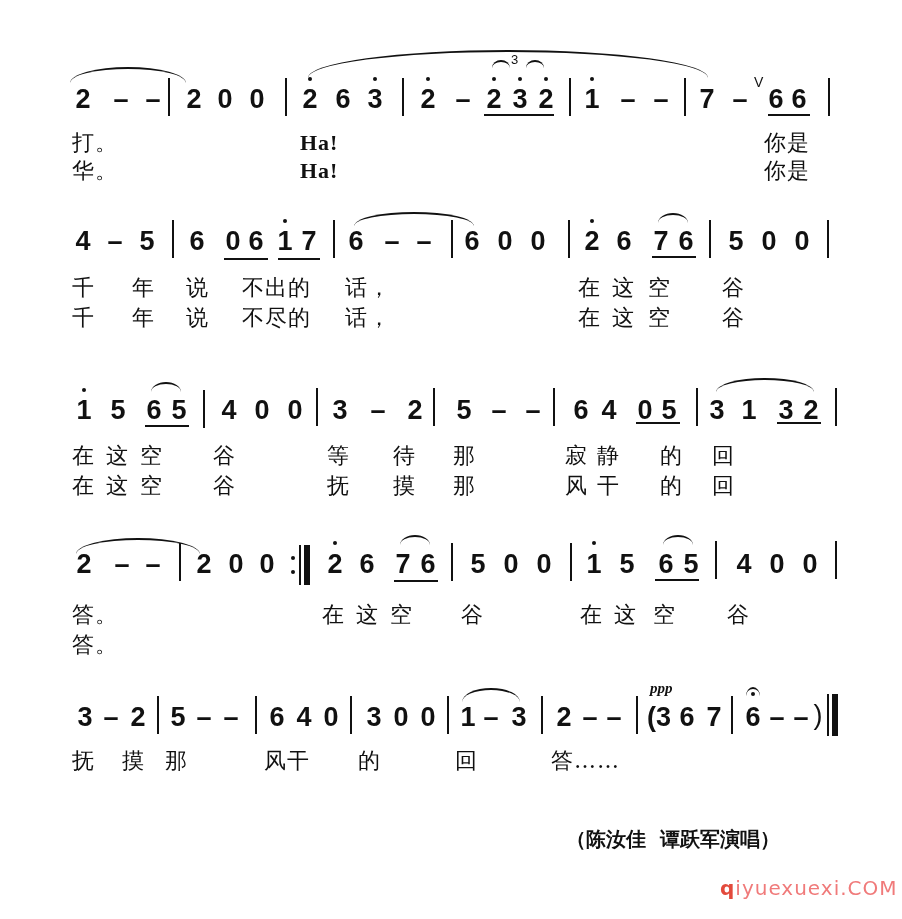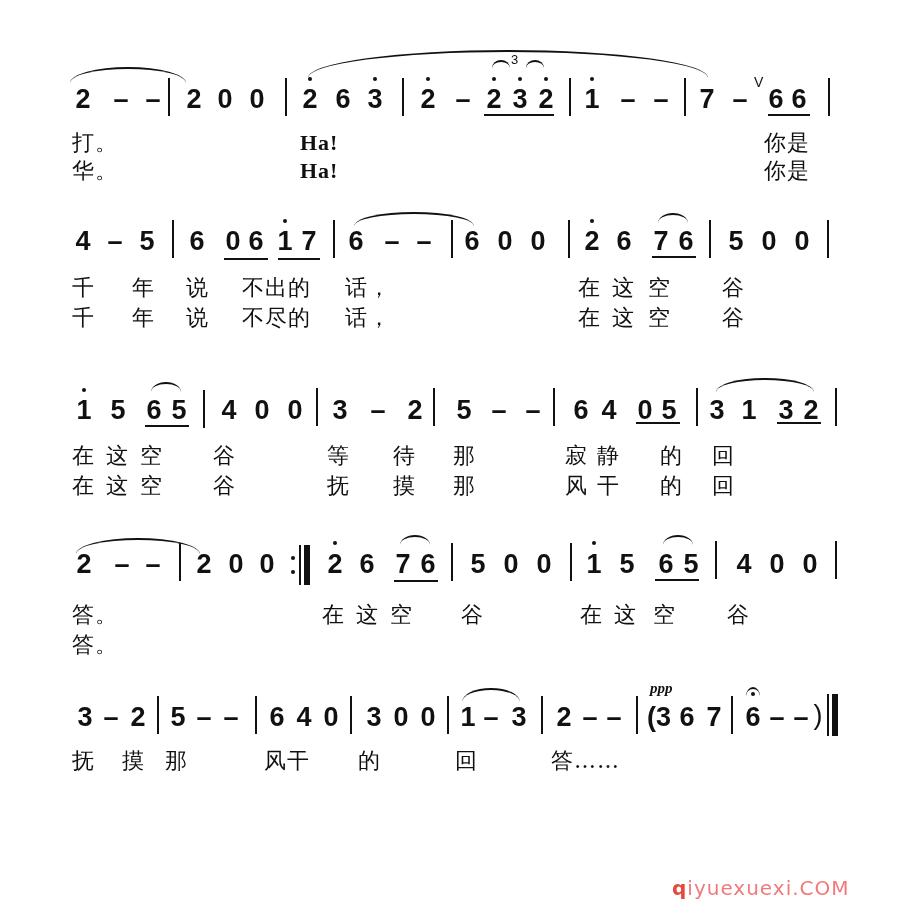--- a/index.html
+++ b/index.html
@@ -290,16 +290,17 @@
 
     <span class="lyric" style="left:72px;top:748px">抚</span>
     <span class="lyric" style="left:122px;top:748px">摸</span>
     <span class="lyric" style="left:165px;top:748px">那</span>
     <span class="lyric" style="left:264px;top:748px">风干</span>
     <span class="lyric" style="left:358px;top:748px">的</span>
     <span class="lyric" style="left:455px;top:748px">回</span>
     <span class="lyric" style="left:551px;top:748px">答……</span>
   </div>
 
-  <div class="wm" style="left:672px;top:876px">
+  <span class="credit" style="left:566px;top:826px">（陈汝佳  谭跃军演唱）</span>
+  <div class="wm" style="left:720px;top:876px">
     <span class="q">q</span><span>iyuexuexi.COM</span>
   </div>
 </div>
 
 </body></html>

